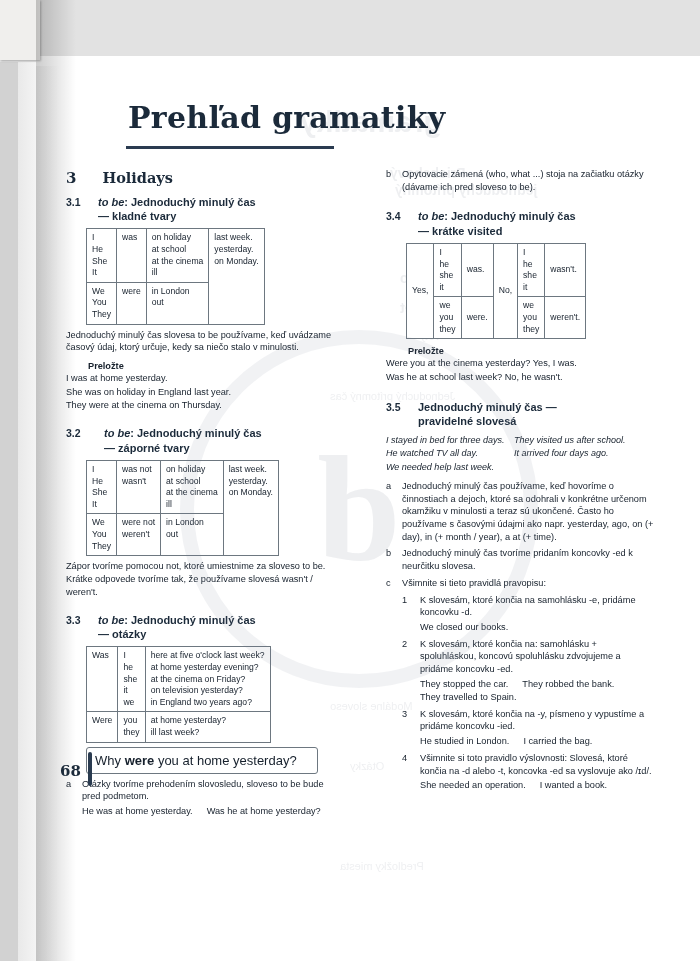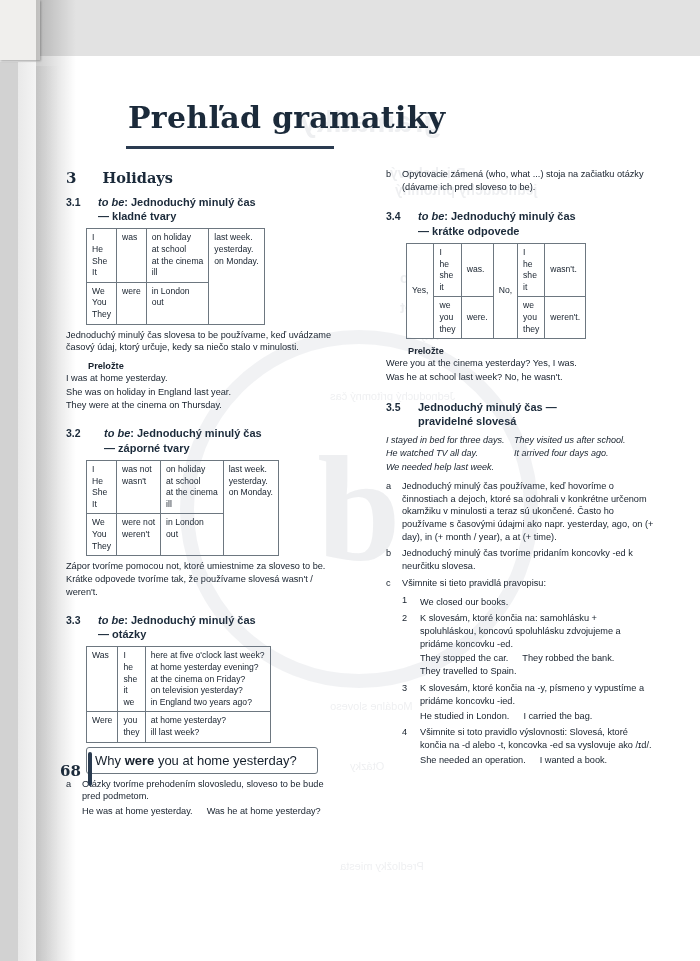--- a/index.html
+++ b/index.html
@@ -384,21 +384,21 @@
 
       <div class="listrow" style="margin-top:0;">
         <span class="mk">b</span>
         <span class="bd">Opytovacie zámená (who, what ...) stoja na začiatku otázky (dávame ich pred sloveso to be).</span>
       </div>
 
       <div class="sub-head" style="margin-top:16px;">
         <span class="sub-num">3.4</span>
         <span class="sub-title">
           <em>to be</em><span>: Jednoduchý minulý čas</span><br>
-          <span>— krátke odpovede</span>
+          <span>— krátke visited</span>
         </span>
       </div>
 
       <table class="grid">
         <tbody>
             <tr>
           <td rowspan="2" style="vertical-align:middle;">Yes,</td>
           <td class="pron">I
 he
 she
@@ -454,20 +454,21 @@
       </div>
       <div class="listrow">
         <span class="mk">c</span>
         <span class="bd">Všimnite si tieto pravidlá pravopisu:</span>
       </div>
 
       <div style="margin-left:16px;">
         <div class="listrow">
           <span class="mk num">1</span>
           <span class="bd">
+            <span>K slovesám, ktoré končia na samohlásku -e, pridáme koncovku -d.</span>
             <div class="ex-pair">
               <span>We closed our books.</span>
             </div>
           </span>
         </div>
         <div class="listrow">
           <span class="mk num">2</span>
           <span class="bd">
             <span>K slovesám, ktoré končia na: samohlásku + spoluhláskou, koncovú spoluhlásku zdvojujeme a pridáme koncovku -ed.</span>
             <div class="ex-pair">

